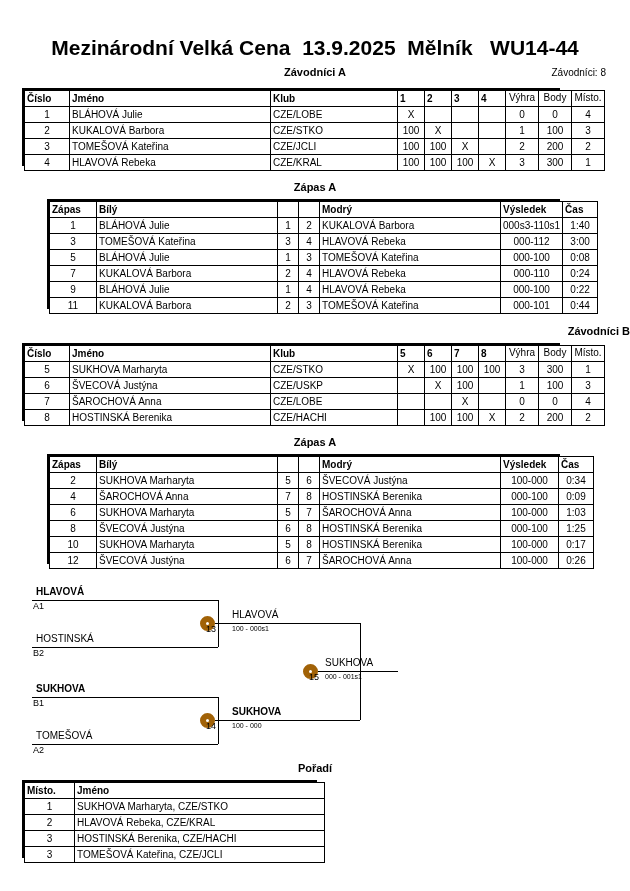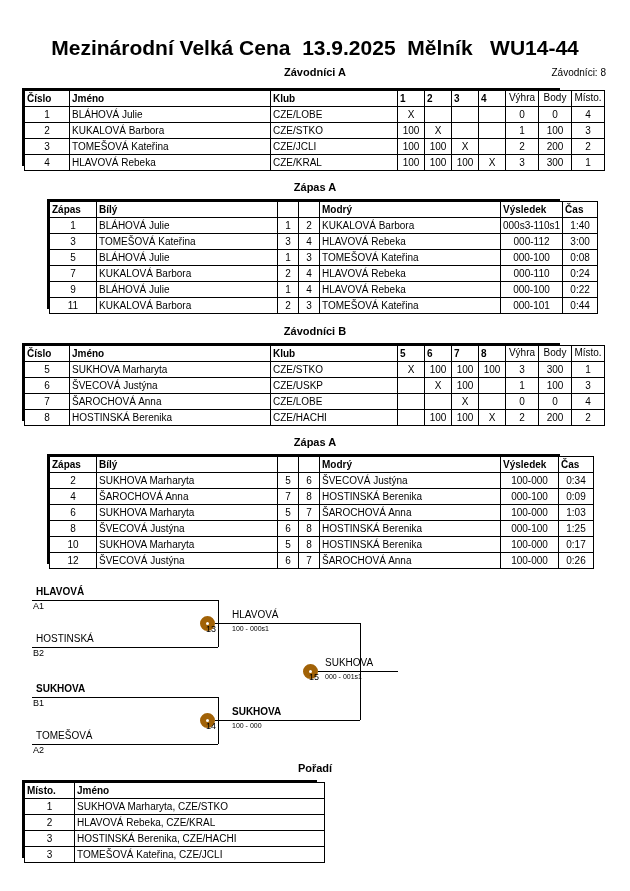--- a/index.html
+++ b/index.html
@@ -289,21 +289,21 @@
           <td class="l">KUKALOVÁ Barbora</td>
           <td class="c">2</td>
           <td class="c">3</td>
           <td class="l b">TOMEŠOVÁ Kateřina</td>
           <td class="c">000-101</td>
           <td class="c">0:44</td>
         </tr>
       </tbody>
   </table>
 
-  <div class="section-title" style="top:325px;">Závodníci B</div>
+  <div class="section-title" style="top:325px;text-align:right;">Závodníci B</div>
   <div class="outer-frame" style="left:22px; top:343px; width:538px; height:78px;"></div>
   <table class="grid" id="pool-b-table" style="left:24px; top:345px;">
     <thead>
       <tr>
         <th style="width:40px" class="c">Číslo</th>
         <th style="width:196px" class="c">Jméno</th>
         <th style="width:122px" class="c">Klub</th>
         <th style="width:22px" class="c">5</th>
         <th style="width:22px" class="c">6</th>
         <th style="width:22px" class="c">7</th>

